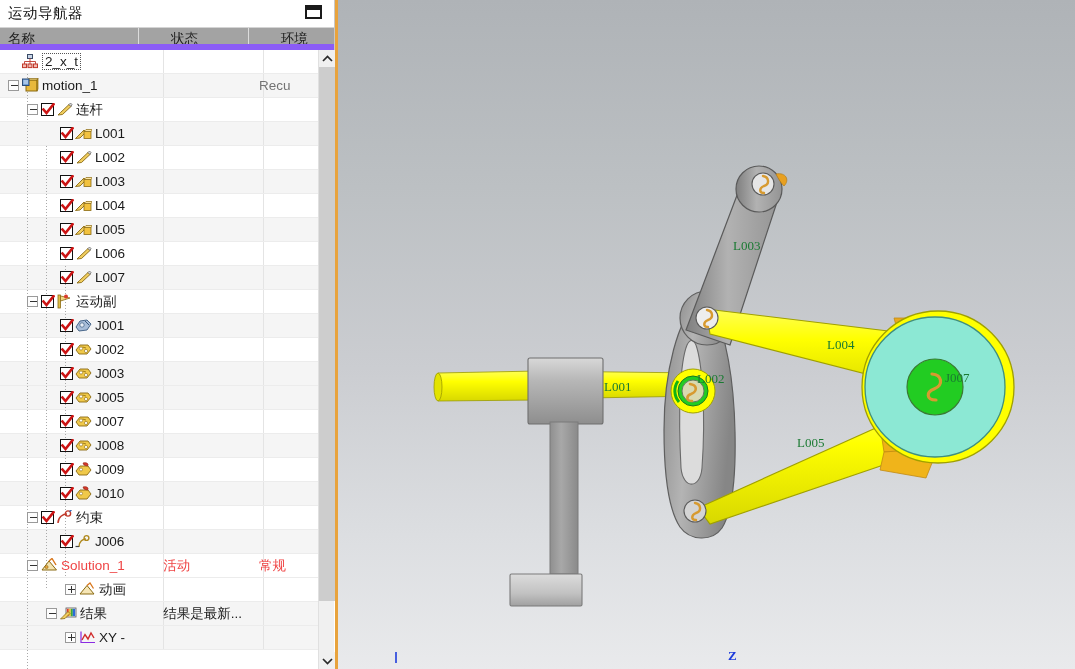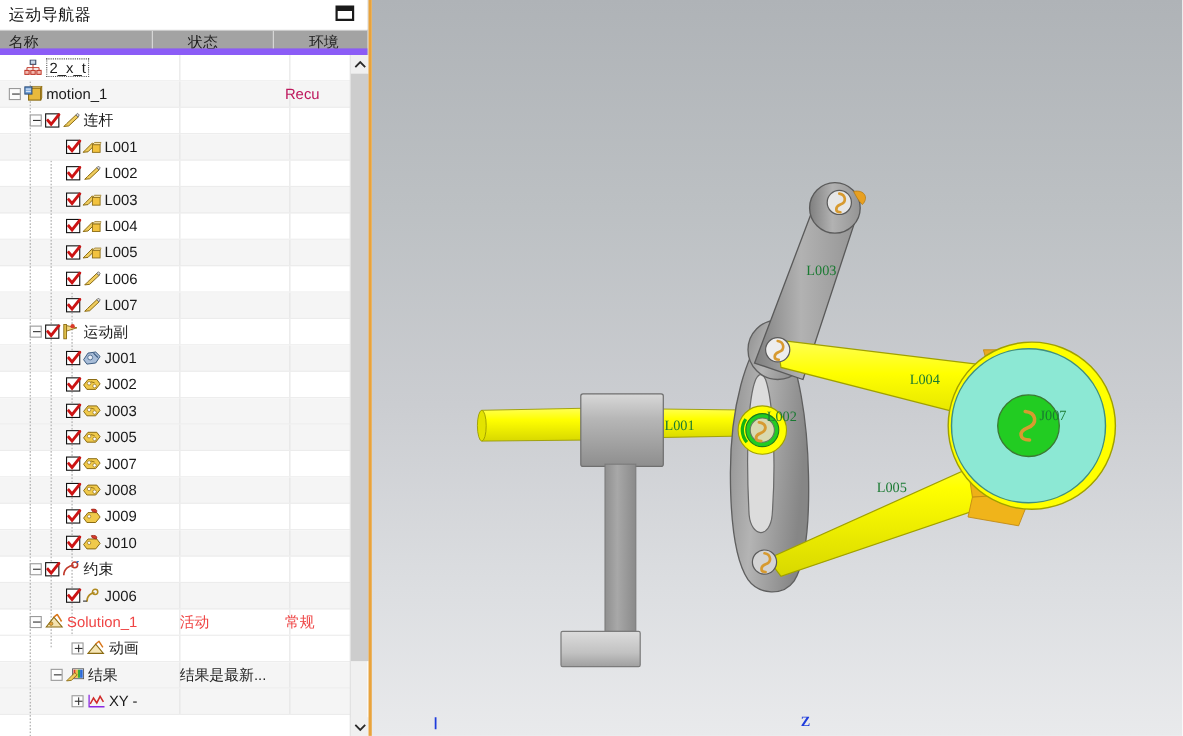--- a/index.html
+++ b/index.html
@@ -33,21 +33,21 @@
   .row { height:24px; display:flex; align-items:center; position:relative;
          border-bottom:1px solid #ececec; }
   .row.alt { background:#f5f5f5; }
   .row .colsep1, .row .colsep2 { position:absolute; top:0; bottom:0; width:1px; background:#e4e4e4;}
   .row .colsep1 { left:163px; } .row .colsep2 { left:263px; }
 
   .cell-name { display:flex; align-items:center; width:163px; height:24px; overflow:hidden;
                white-space:nowrap; position:relative; z-index:2;}
   .cell-status { width:100px; font-size:13.5px; color:#222; padding-left:8px;
                  overflow:hidden; white-space:nowrap; position:relative; z-index:2;}
-  .cell-env { width:72px; font-size:13.5px; color:#be185d; padding-left:8px;
+  .cell-env { width:72px; font-size:13.5px; color:#737373; padding-left:8px;
               overflow:hidden; white-space:nowrap; position:relative; z-index:2;}
   .row.sel .cell-status, .row.sel .cell-env, .row.sel .lbl { color:#ef4444; }
 
   .indent { display:inline-block; height:24px; flex:0 0 auto; }
   .exp { width:11px; height:11px; border:1px solid #9a9a9a; background:#fdfdfd;
          position:relative; flex:0 0 11px; margin-right:3px; }
   .exp:after { content:""; position:absolute; left:2px; top:4px; width:7px; height:1px; background:#333;}
   .exp.plus:before { content:""; position:absolute; left:5px; top:1px; width:1px; height:7px; background:#333;}
   .exp.none { border:none; background:none; }
   .exp.none:after { display:none; }

